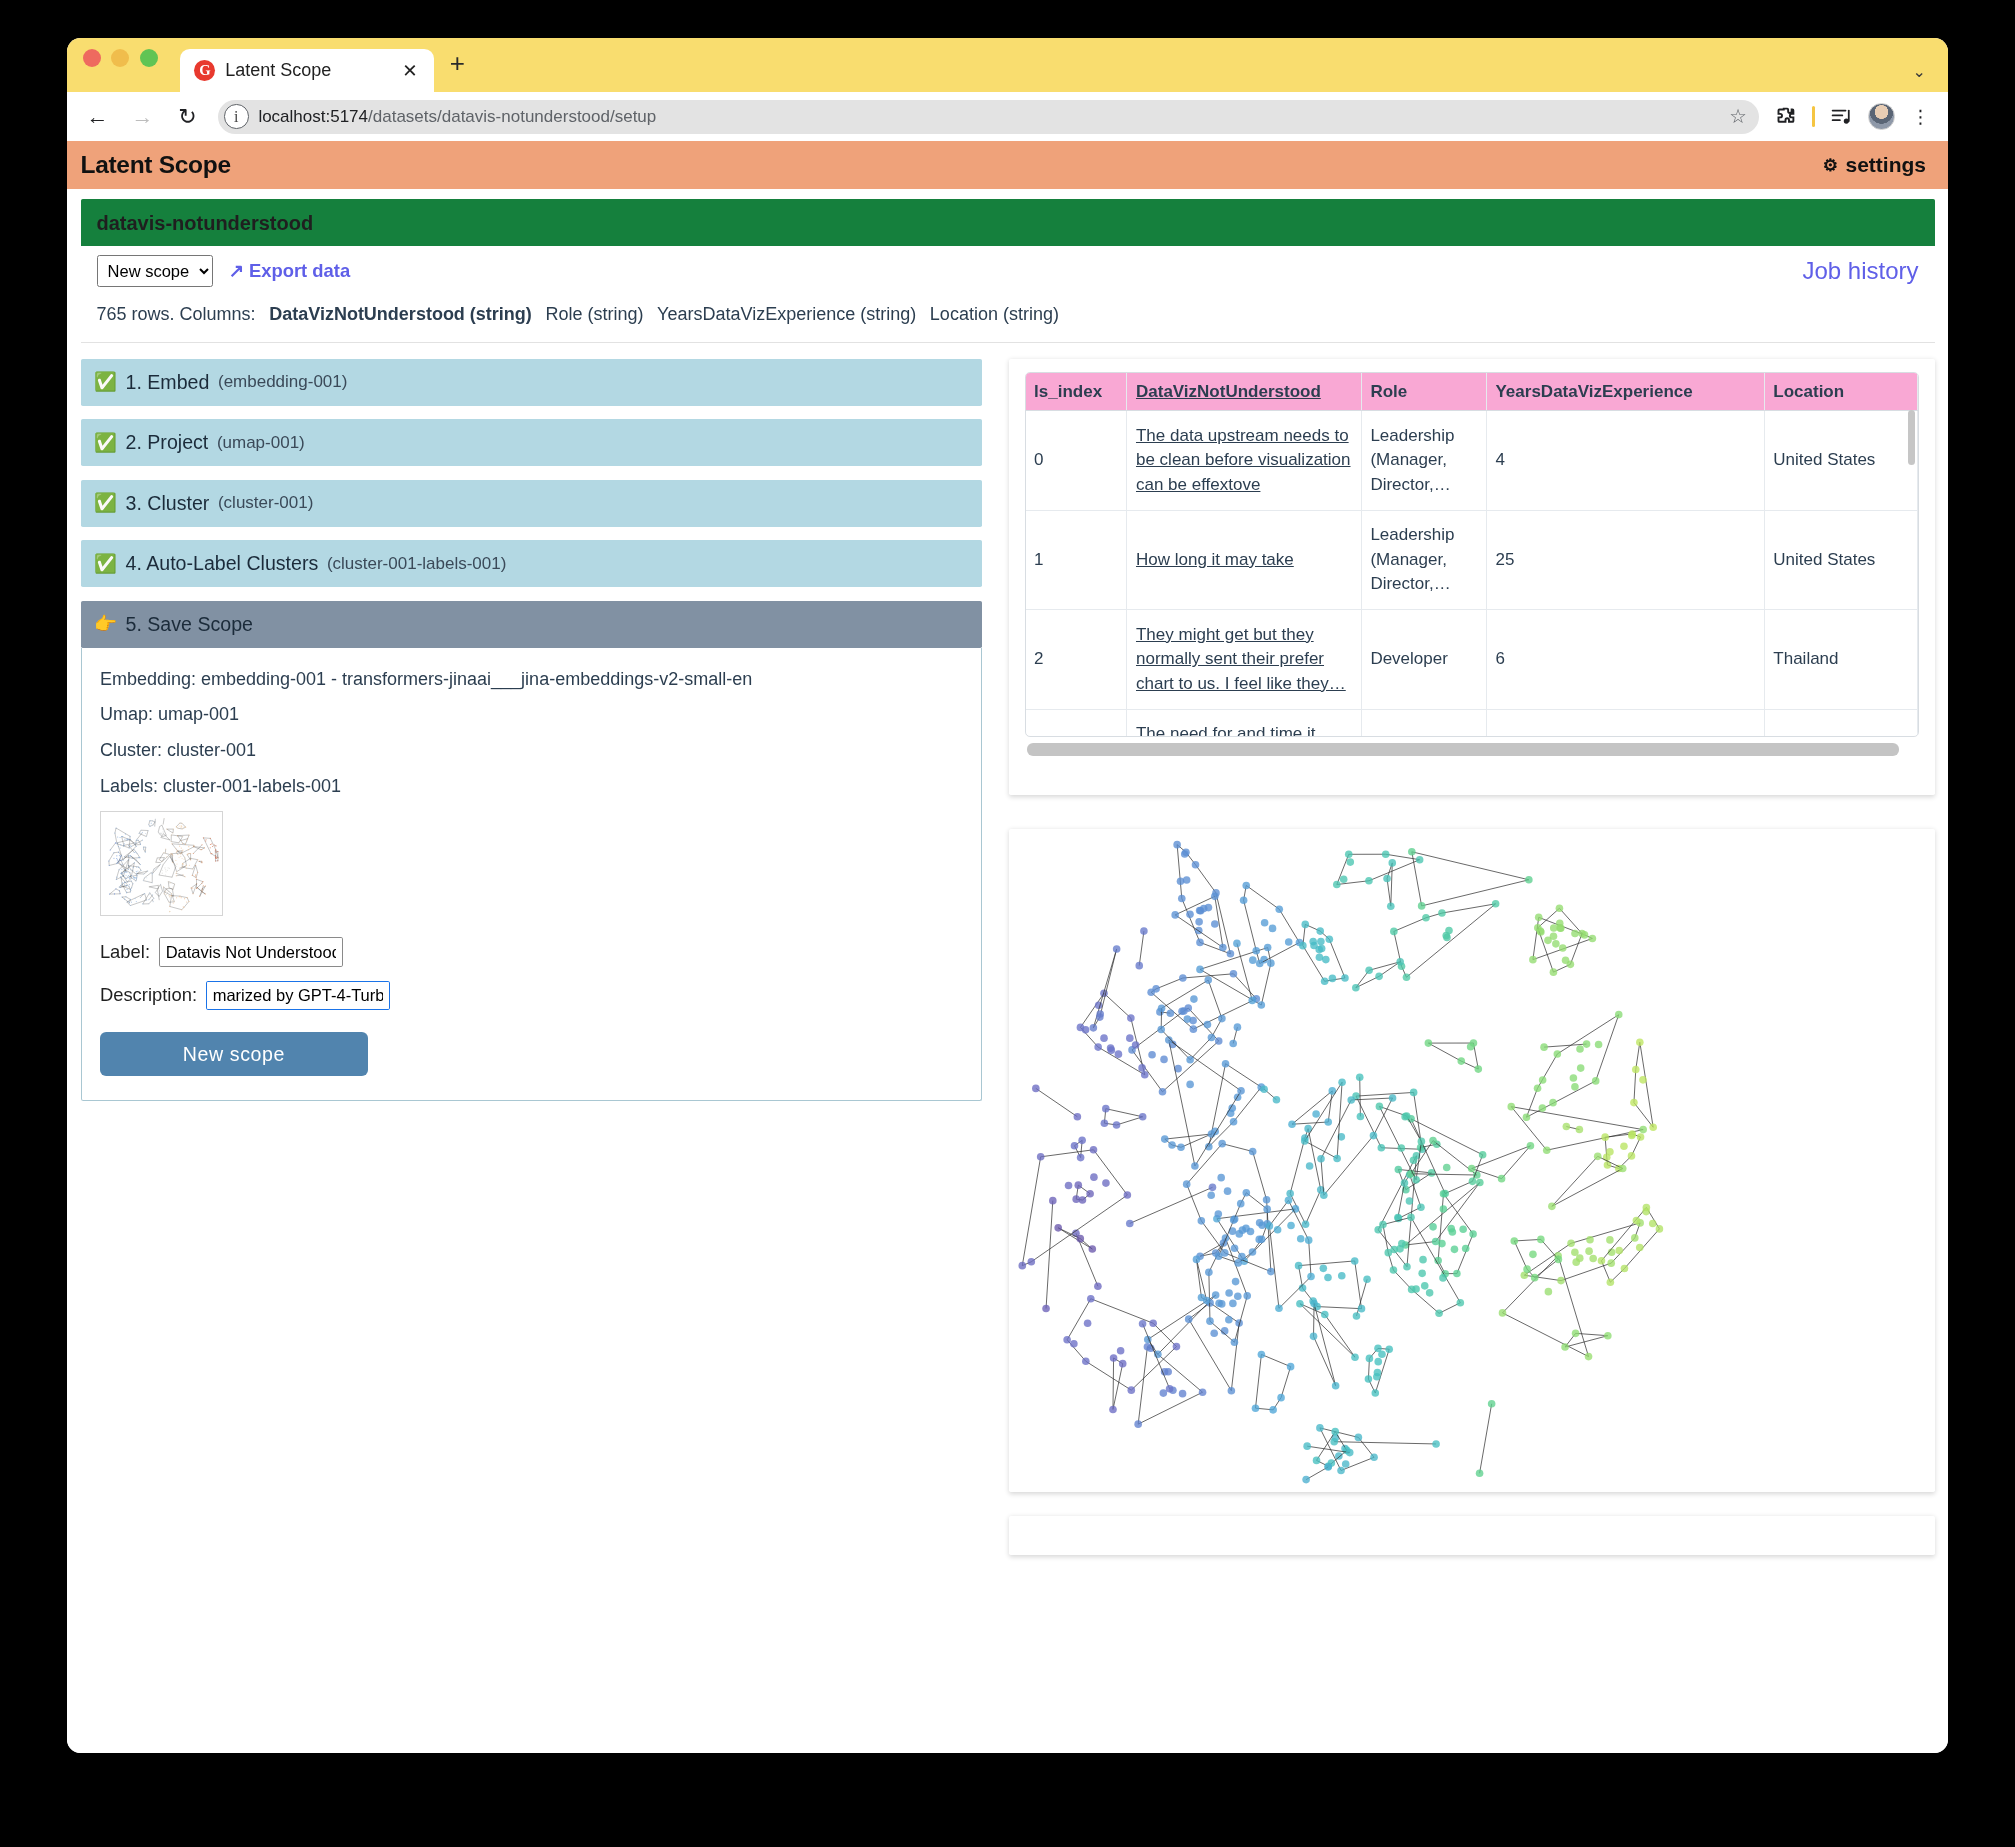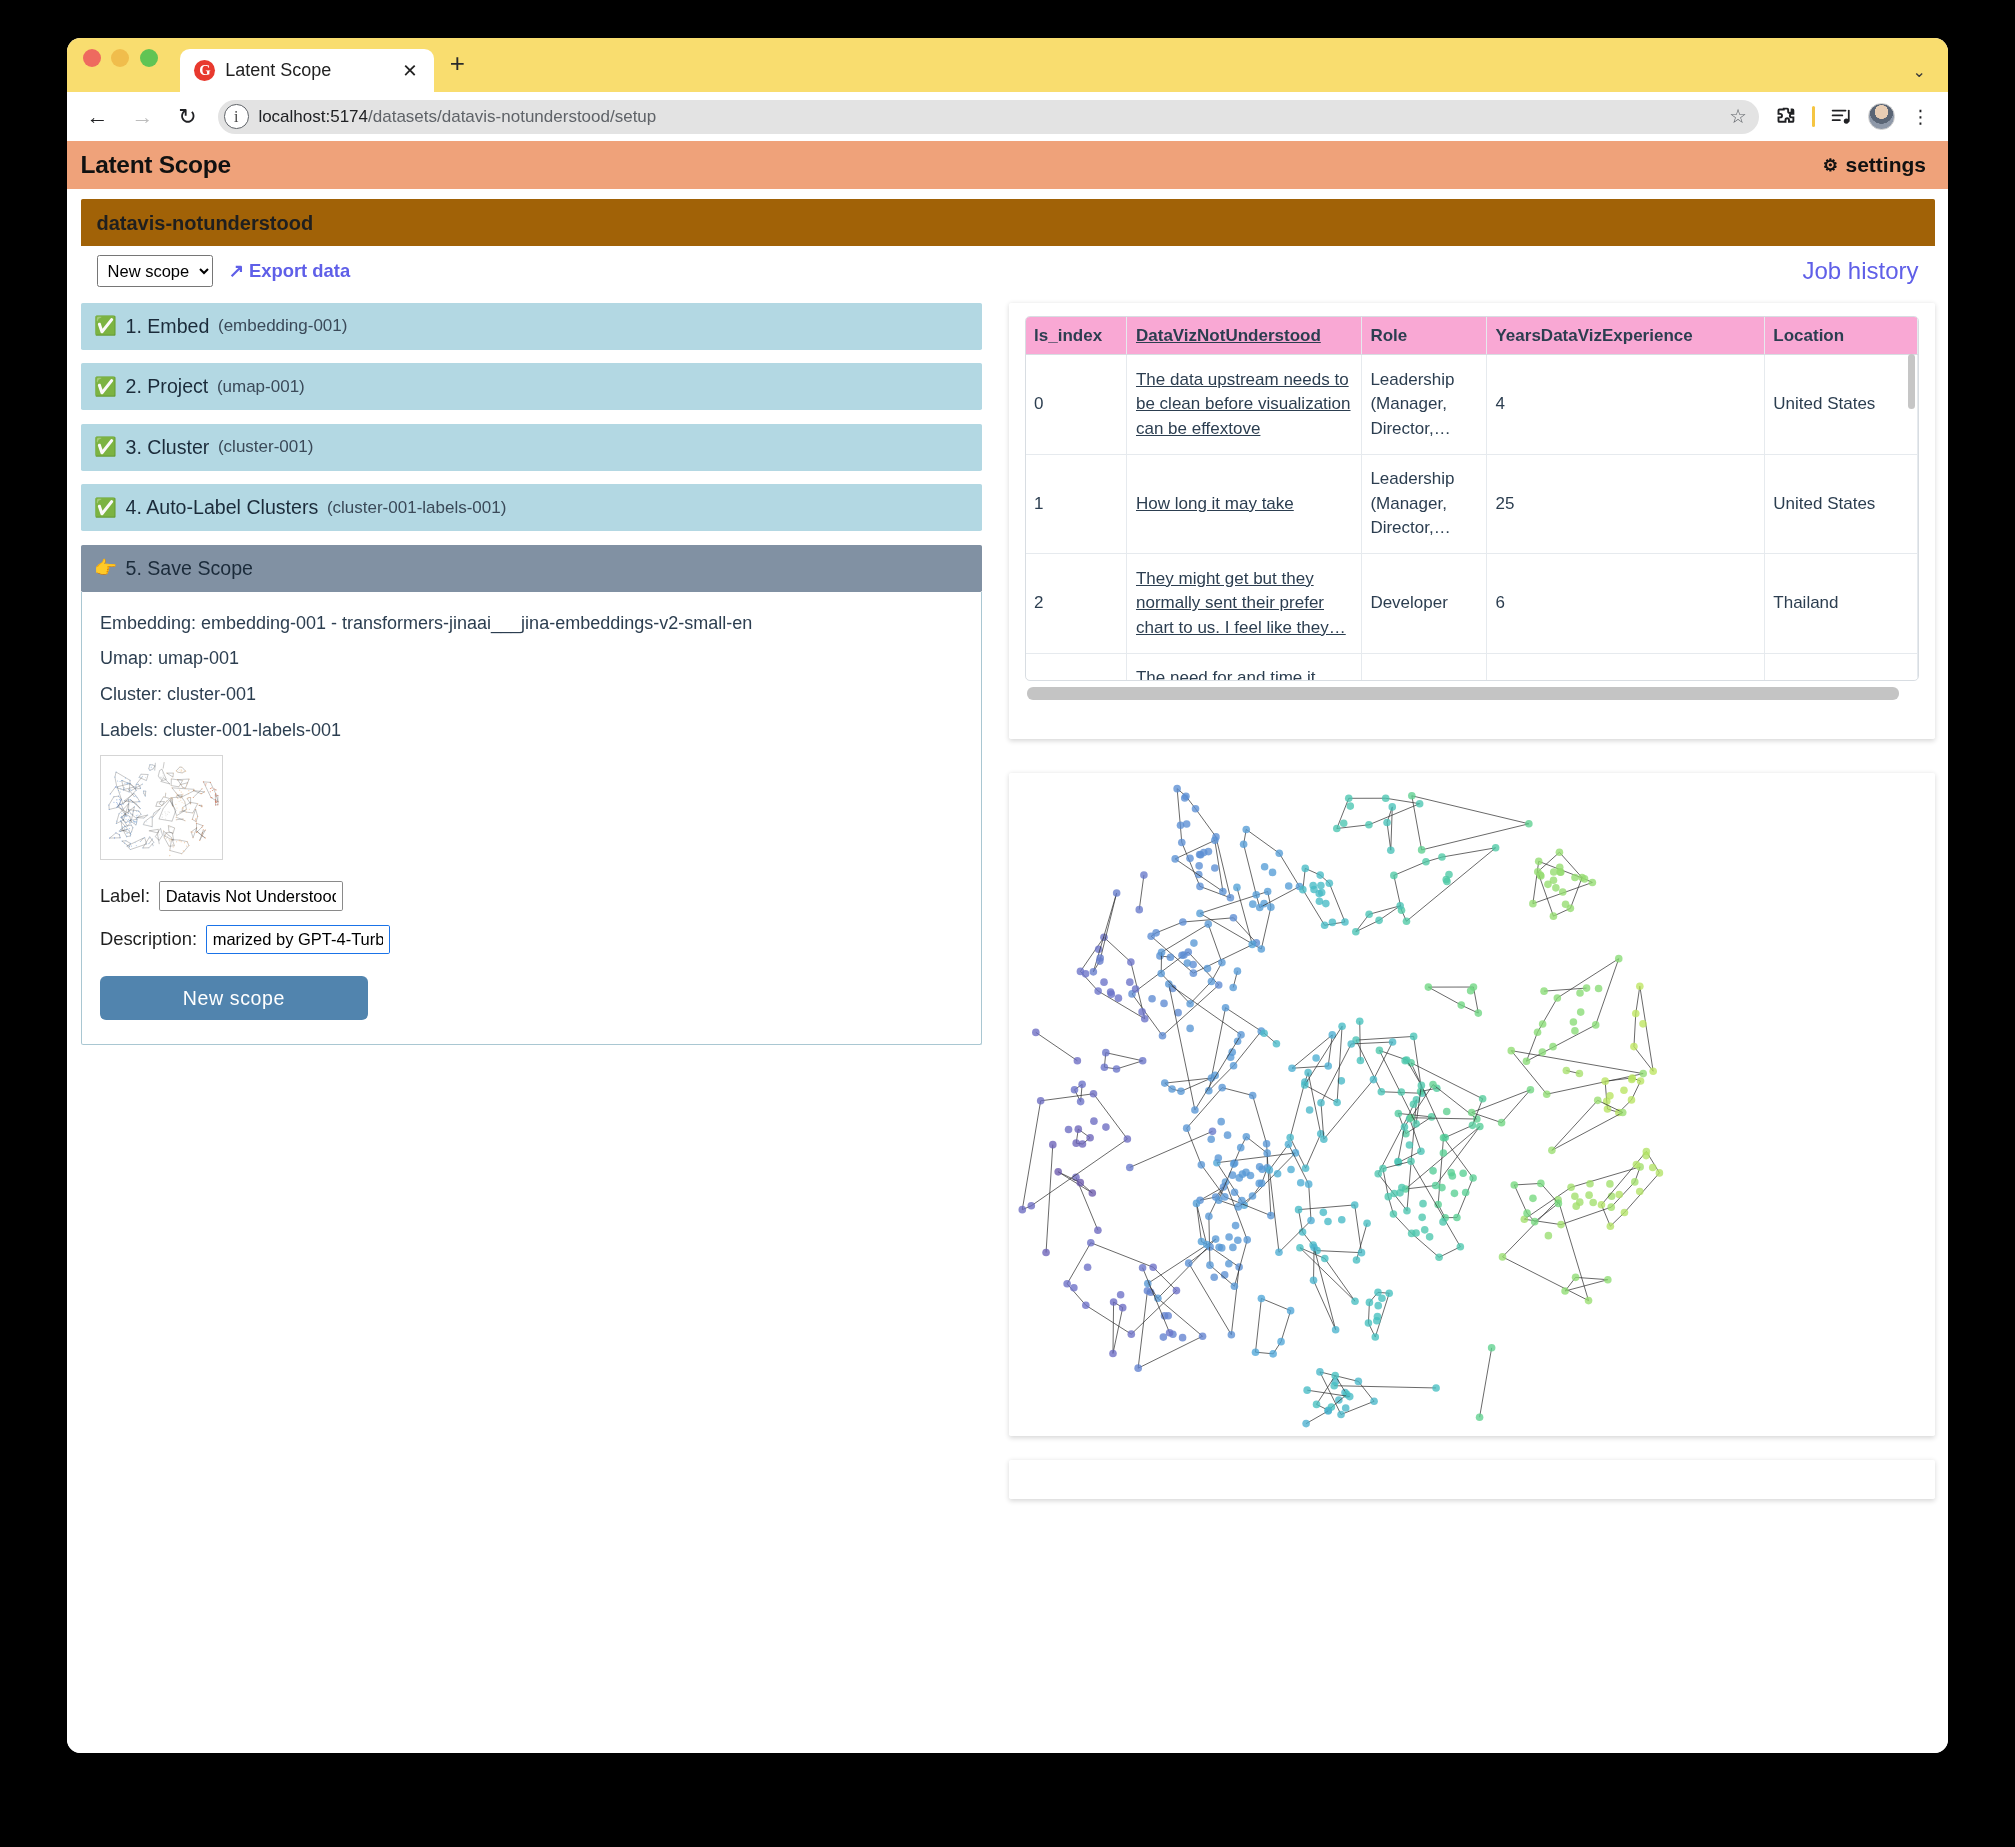--- a/index.html
+++ b/index.html
@@ -106,21 +106,21 @@
     height: 48px; background:#efa27a;
     display:flex; align-items:center; justify-content:space-between;
     padding: 0 22px 0 13.5px;
   }
   #app-title { font-size:24.5px; font-weight:bold; color:#111; letter-spacing:-0.3px; }
   #settings-link { font-size:21px; font-weight:bold; color:#111; display:flex; align-items:center; gap:7.4px; }
   #settings-link .gear { font-size:17px; }
 
   #dataset-bar {
     margin: 9.8px 13.5px 0 13.5px;
-    background:#a16207;
+    background:#15803d;
     padding: 13.5px 16px 11px 16px;
     border-radius: 1.8px 1.8px 0 0;
   }
   #dataset-name { font-size:20px; font-weight:bold; color:#1f1f1f; }
 
   #controls-row {
     margin: 0 13.5px; background:#fff;
     padding: 8.6px 16px 0 16px;
     display:flex; align-items:center;
   }
@@ -311,20 +311,27 @@
 
     <div id="controls-row">
       <select id="scope-select"><option>New scope</option></select>
       <a id="export-link">
         <span>↗</span>
         <span>Export data</span>
       </a>
       <a id="job-history">Job history</a>
     </div>
 
+    <div id="columns-row">
+      <span>765 rows. Columns:</span>
+      <b class="col">DataVizNotUnderstood (string)</b>
+      <span class="col">Role (string)</span>
+      <span class="col">YearsDataVizExperience (string)</span>
+      <span class="col">Location (string)</span>
+    </div>
 
     <div id="main">
 
       <div id="left-col">
 
         <div class="step-bar">
           <span class="step-emoji">✅</span>
           <span class="step-name">1. Embed</span>
           <span class="step-id">(embedding-001)</span>
         </div>

